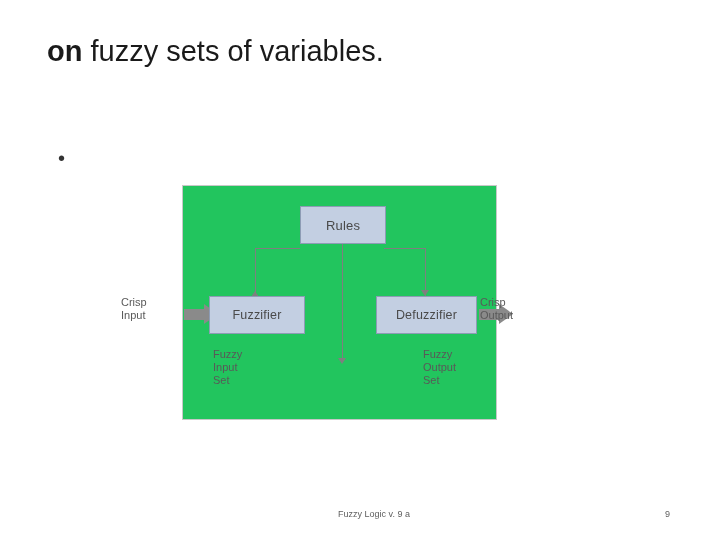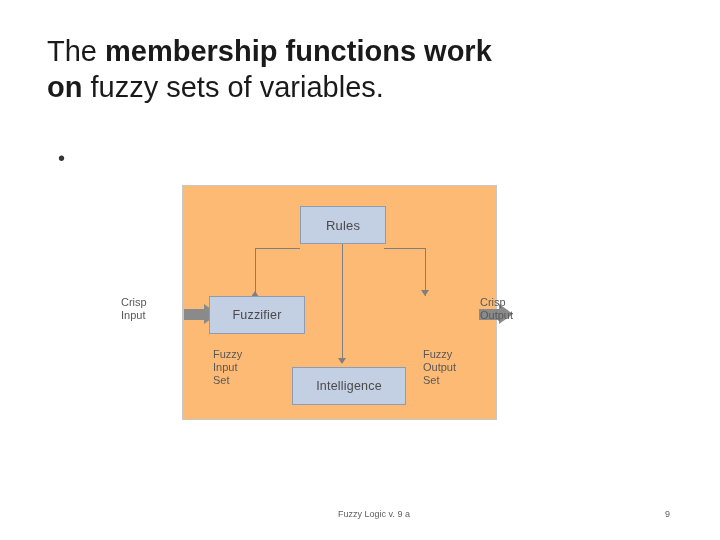--- a/index.html
+++ b/index.html
@@ -48,21 +48,21 @@
     color: #333333;
   }
 
   
   .diagram {
     position: absolute;
     left: 182px;
     top: 185px;
     width: 313px;
     height: 233px;
-    background: #fdba74;
+    background: #22c55e;
     border: 1px solid #c8c8c8;
   }
 
   .node {
     position: absolute;
     background: #c3cfe2;
     border: 1px solid #8d9cb5;
     color: #4a4a4a;
     display: flex;
     align-items: center;
@@ -147,21 +147,20 @@
     right: 50px;
     top: 509px;
     font-size: 9px;
     color: #5e5e5e;
   }
 </style>
 </head>
 <body>
 
 <div class="title-block">
-  <div class="title-line"><span>The </span><span class="title-bold">membership functions work</span></div>
   <div class="title-line"><span class="title-bold">on </span><span>fuzzy sets of variables.</span></div>
 </div>
 
 <div class="bullet-row">
   <span class="bullet-dot">•</span>
   <span></span>
 </div>
 
 <div class="diagram">
 
@@ -178,22 +177,22 @@
 
   <div class="line-v" style="left:159px; top:56px; height:119px;"></div>
   <div class="tri-down" style="left:155px; top:172px;"></div>
 
   <div class="node rules">
     <span>Rules</span>
   </div>
   <div class="node fuzzifier">
     <span>Fuzzifier</span>
   </div>
-  <div class="node intel">
-    <span>Intelligence</span>
+  <div class="node defuzz">
+    <span>Defuzzifier</span>
   </div>
 
   <div class="label crisp-in">
     <div>Crisp</div>
     <div>Input</div>
   </div>
   <div class="label crisp-out">
     <div>Crisp</div>
     <div>Output</div>
   </div>

